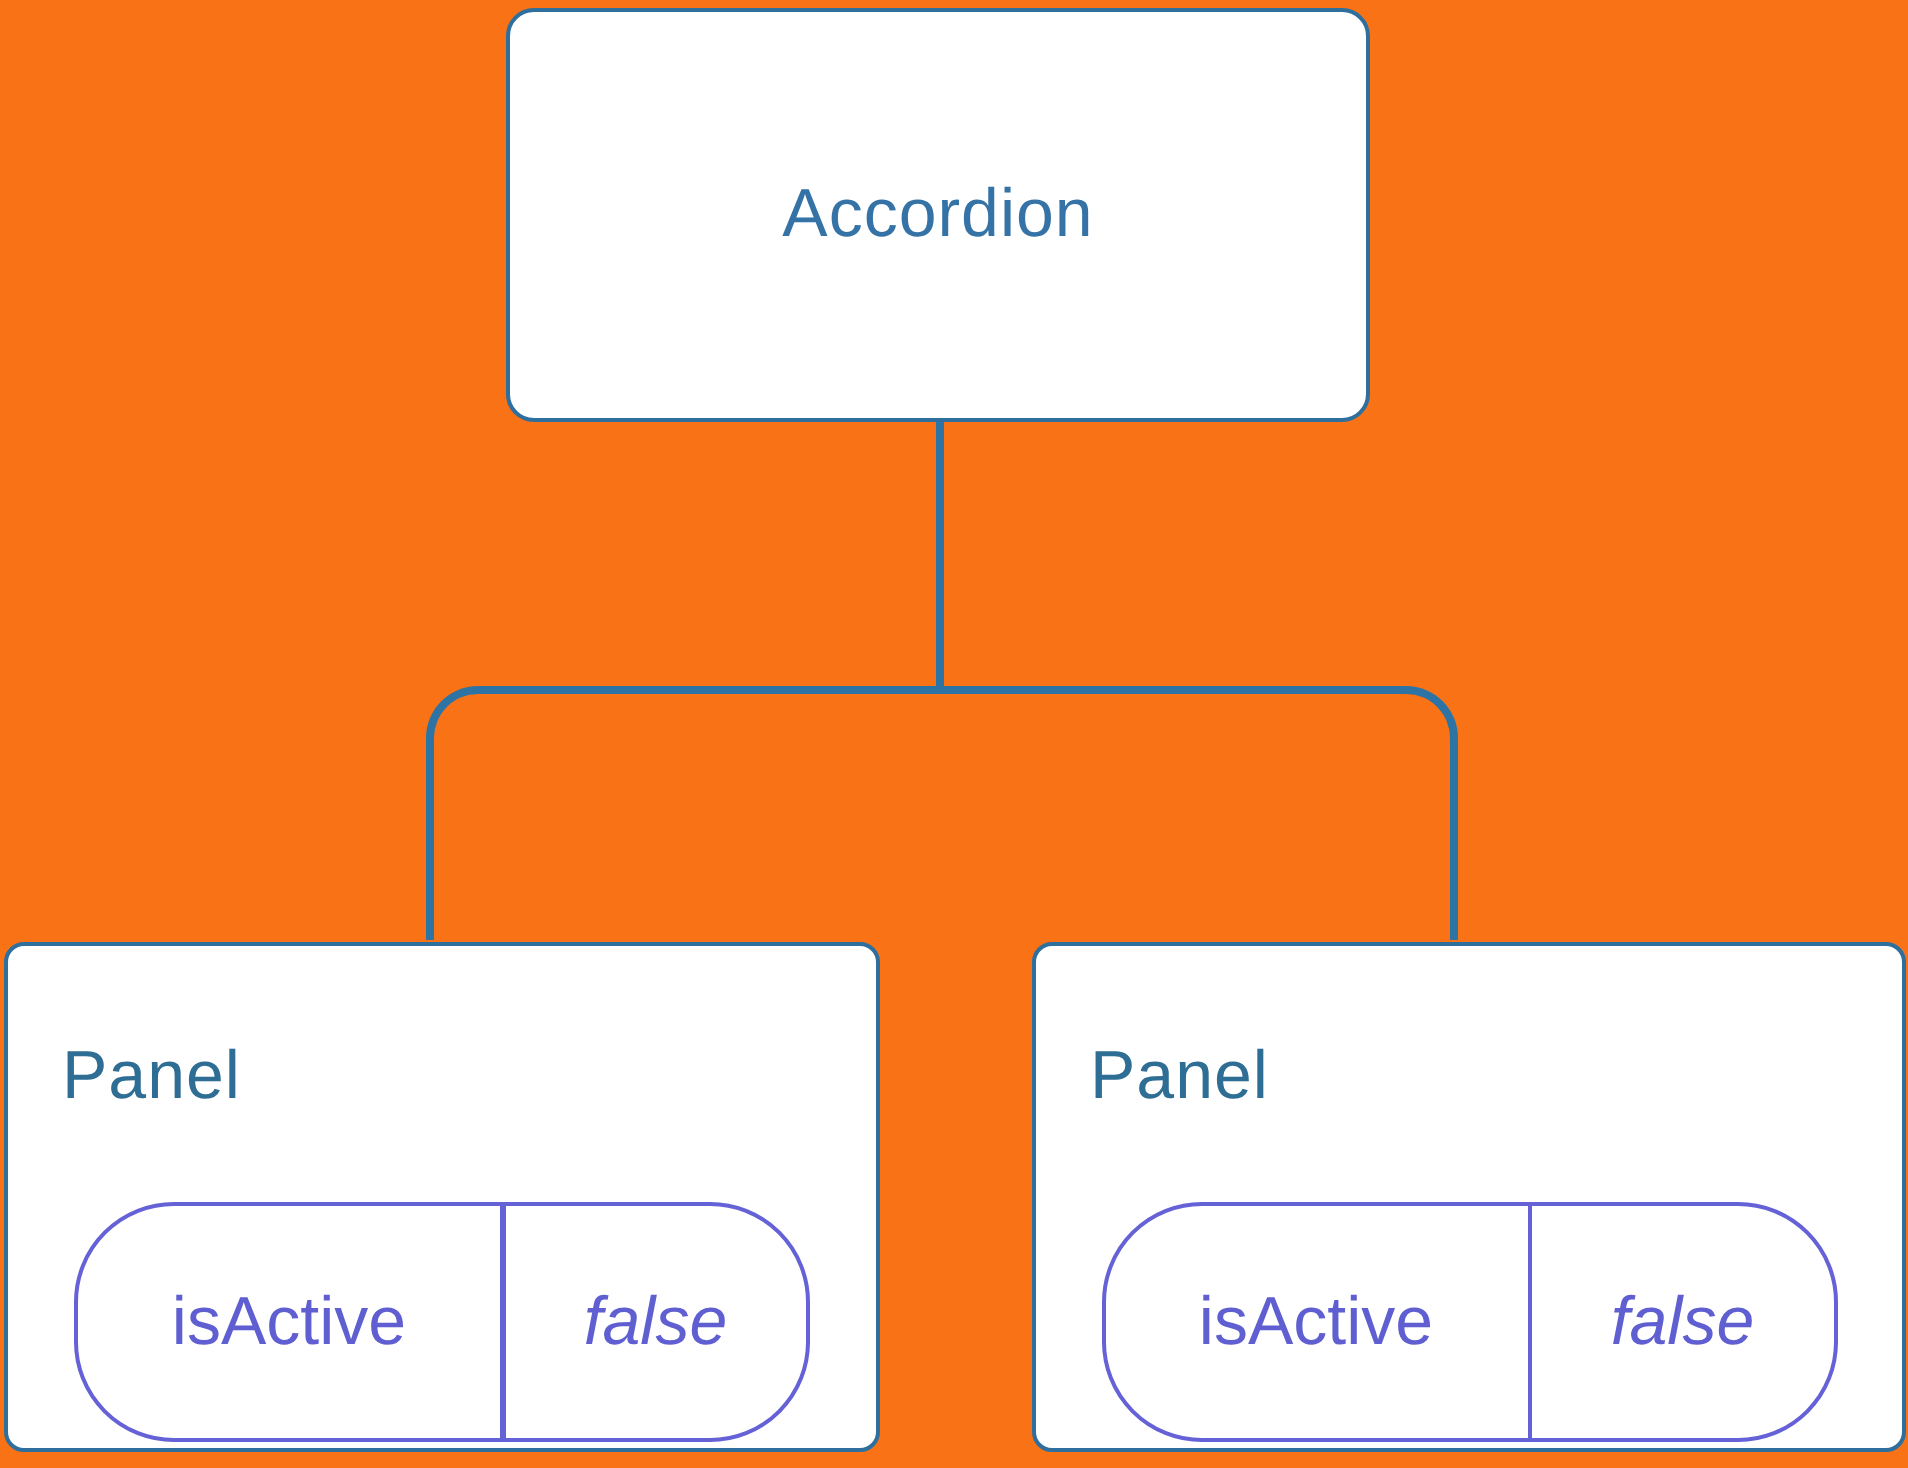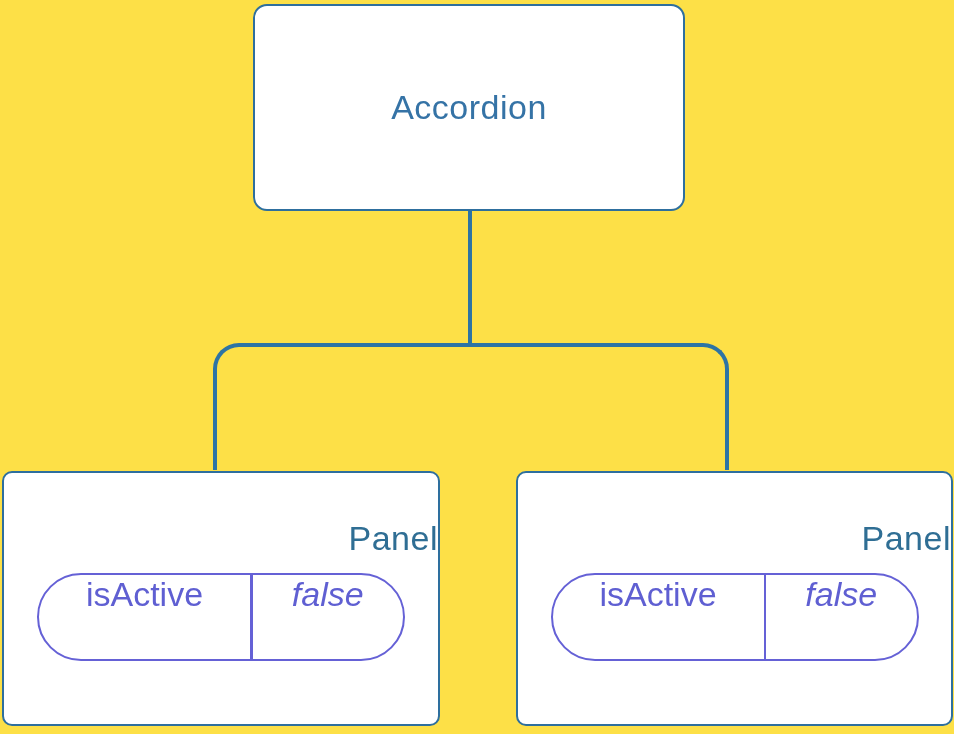--- a/index.html
+++ b/index.html
@@ -5,21 +5,21 @@
   html, body {
     margin: 0;
     padding: 0;
     background: #4c6872;
     font-family: "Liberation Sans", sans-serif;
   }
   .canvas {
     position: relative;
     width: 954px;
     height: 734px;
-    background: #fde047;
+    background: #f97316;
     overflow: hidden;
   }
   .node {
     position: absolute;
     background: #ffffff;
     border: 2.5px solid #2e6f9e;
     box-sizing: border-box;
     z-index: 2;
   }
   .root-node {
@@ -64,38 +64,39 @@
     height: 255px;
     border-radius: 10px;
   }
   .panel-left  { left: 2px;   width: 438px; }
   .panel-right { left: 516px; width: 437px; }
   .panel-title {
     position: absolute;
     top: 46px;
     left: 0;
     width: 100%;
-    text-align: right;
+    text-align: left;
     font-size: 34px;
     font-weight: 500;
     color: #2f6e94;
     letter-spacing: 0.5px;
+    padding-left: 27px;
   }
   .state-pill {
     position: absolute;
-    top: 100px;
+    top: 128px;
     left: 50%;
     transform: translateX(-50%);
     width: 368px;
-    height: 88px;
+    height: 120px;
     box-sizing: border-box;
     border: 2.5px solid #6561d6;
     border-radius: 50px;
     display: flex;
-    align-items: flex-start;
+    align-items: center;
     background: #ffffff;
     overflow: hidden;
   }
   .state-cell {
     display: flex;
     align-items: center;
     justify-content: center;
     font-size: 34px;
     color: #5f5fd2;
   }

